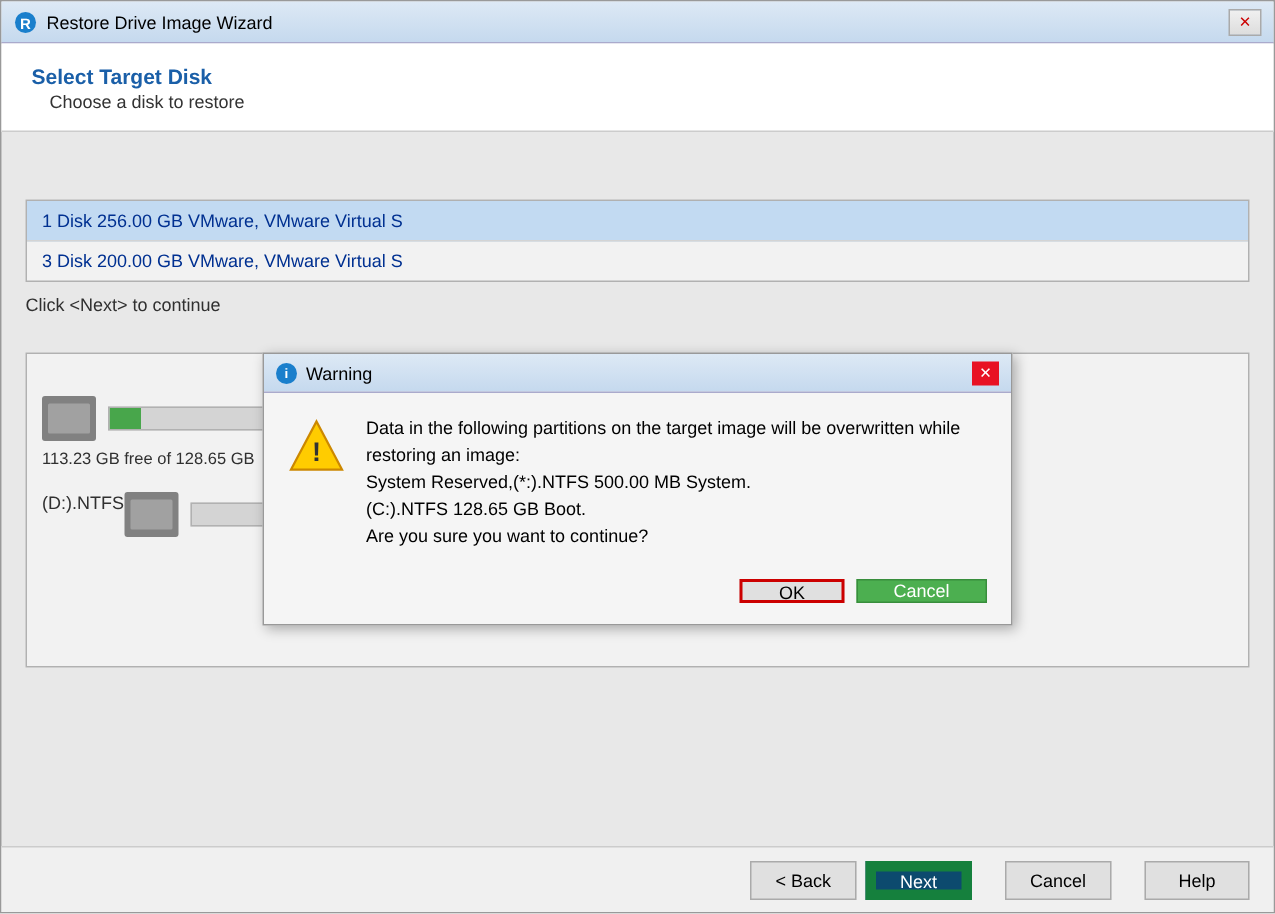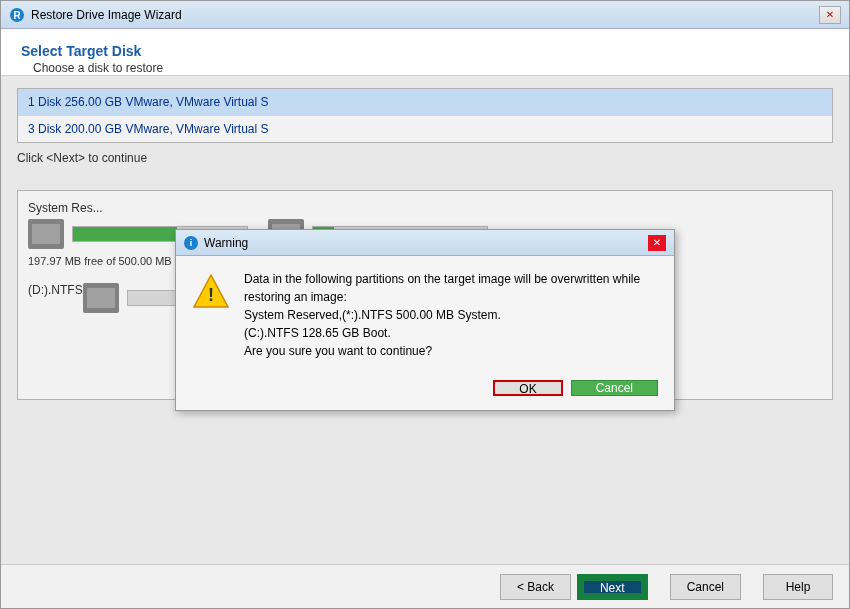--- a/index.html
+++ b/index.html
@@ -62,21 +62,21 @@
       align-items: center;
       justify-content: center;
       font-size: 10px;
     }
 
     .title-btn.close { color: #c00; }
 
     
     .header-area {
       background: #fff;
-      padding: 14px 20px 0;
+      padding: 14px 20px 12px;
       border-bottom: 1px solid #ccc;
       flex-shrink: 0;
     }
 
     .header-title {
       font-size: 14px;
       font-weight: bold;
       color: #1a5fa8;
       margin-bottom: 2px;
     }
@@ -93,20 +93,21 @@
       padding: 12px 16px;
       overflow: hidden;
       position: relative;
     }
 
     
     .disk-list {
       border: 1px solid #bbb;
       background: #fff;
       margin-bottom: 8px;
+      margin-top: 33px;
     }
 
     .disk-item {
       padding: 6px 10px;
       border-bottom: 1px solid #e0e0e0;
       cursor: pointer;
       font-size: 12px;
       color: #003399;
     }
 
@@ -383,30 +384,20 @@
       <div class="disk-item selected">1 Disk 256.00 GB VMware,  VMware Virtual S</div>
       <div class="disk-item">3 Disk 200.00 GB VMware,  VMware Virtual S</div>
     </div>
 
     <div class="click-next-text">Click &lt;Next&gt; to continue</div>
 
     <div class="partition-area">
 
       <div class="partition-row">
 
-        <div class="partition-item">
-          <div class="partition-label">System Res...</div>
-          <div class="partition-icon-row">
-            <div class="disk-icon"></div>
-            <div class="progress-bar-container">
-              <div class="progress-bar-fill" style="width: 60%"></div>
-            </div>
-          </div>
-          <div class="partition-size-text">197.97 MB free of 500.00 MB</div>
-        </div>
 
         <div class="partition-item">
           <div class="partition-label">&nbsp;</div>
           <div class="partition-icon-row">
             <div class="disk-icon"></div>
             <div class="progress-bar-container">
               <div class="progress-bar-fill" style="width: 12%"></div>
             </div>
           </div>
           <div class="partition-size-text">113.23 GB free of 128.65 GB</div>

